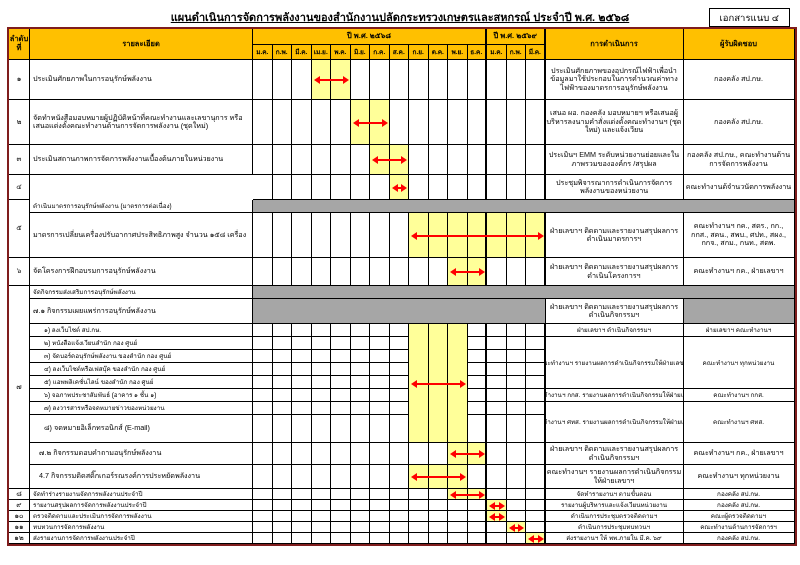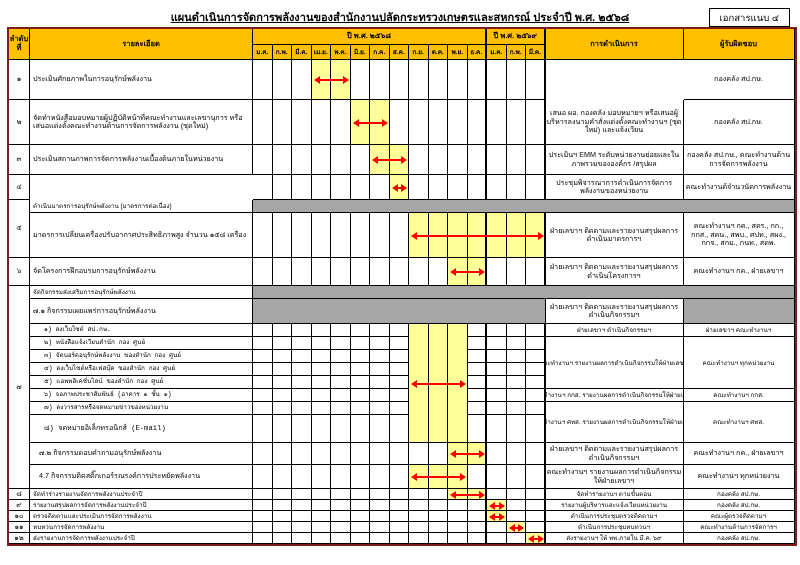--- a/index.html
+++ b/index.html
@@ -27,21 +27,21 @@
     border-right:1px solid #000;border-bottom:1px solid #000;
     display:flex;align-items:center;justify-content:center;
     text-align:center;font-size:7.2px;line-height:1.18;
     overflow:hidden;padding:0 1px;overflow-wrap:break-word;
   }
   .hdr{background:var(--hdr,#FFC000);font-weight:bold;font-size:7.5px;}
   .mo{font-size:6.5px;padding:0;}
   .two{white-space:pre-line;line-height:1.15;}
   .left{justify-content:flex-start;text-align:left;padding:0 3px;}
   .ind1{padding-left:9px;}
-  .ind2{padding-left:14px;font-family:Liberation Mono, monospace;}
+  .ind2{padding-left:14px;}
   .y{background:var(--bar,#FFFF99);}
   .gray{background:var(--sec,#A6A6A6);}
   .yb{border-right-width:2px;}
   .me{border-right-width:2px;}
   .sm{font-size:6.3px;white-space:nowrap;}
   .al{display:flex;align-items:center;padding:0 2px;pointer-events:none;}
   .arr{position:relative;flex:1;height:2px;background:var(--red,#FF0000);margin:0 3px;}
   .arr::before,.arr::after{
     content:"";position:absolute;top:50%;transform:translateY(-50%);
     width:0;height:0;border-top:4px solid transparent;border-bottom:4px solid transparent;
@@ -90,20 +90,21 @@
     <div class="c " style="grid-area: 3 / 11 / span 1 / span 1;"></div>
     <div class="c " style="grid-area: 3 / 12 / span 1 / span 1;"></div>
     <div class="c " style="grid-area: 3 / 13 / span 1 / span 1;"></div>
     <div class="c  yb" style="grid-area: 3 / 14 / span 1 / span 1;"></div>
     <div class="c " style="grid-area: 3 / 15 / span 1 / span 1;"></div>
     <div class="c " style="grid-area: 3 / 16 / span 1 / span 1;"></div>
     <div class="c  me" style="grid-area: 3 / 17 / span 1 / span 1;"></div>
     <div class="al" style="grid-area: 3 / 6 / span 1 / span 2;">
       <div class="arr"></div>
     </div>
+    <div class="c " style="grid-area: 3 / 18 / span 1 / span 1;">ประเมินศักยภาพของอุปกรณ์ไฟฟ้าเพื่อนำข้อมูลมาใช้ประกอบในการคำนวณค่าทางไฟฟ้าของมาตรการอนุรักษ์พลังงาน</div>
     <div class="c " style="grid-area: 3 / 19 / span 1 / span 1;">กองคลัง สป.กษ.</div>
     <div class="c " style="grid-area: 4 / 1 / span 1 / span 1;">๒</div>
     <div class="c left" style="grid-area: 4 / 2 / span 1 / span 1;">จัดทำหนังสือมอบหมายผู้ปฏิบัติหน้าที่คณะทำงานและเลขานุการ หรือเสนอแต่งตั้งคณะทำงานด้านการจัดการพลังงาน (ชุดใหม่)</div>
     <div class="c " style="grid-area: 4 / 3 / span 1 / span 1;"></div>
     <div class="c " style="grid-area: 4 / 4 / span 1 / span 1;"></div>
     <div class="c " style="grid-area: 4 / 5 / span 1 / span 1;"></div>
     <div class="c " style="grid-area: 4 / 6 / span 1 / span 1;"></div>
     <div class="c " style="grid-area: 4 / 7 / span 1 / span 1;"></div>
     <div class="c y" style="grid-area: 4 / 8 / span 1 / span 1;"></div>
     <div class="c y" style="grid-area: 4 / 9 / span 1 / span 1;"></div>

